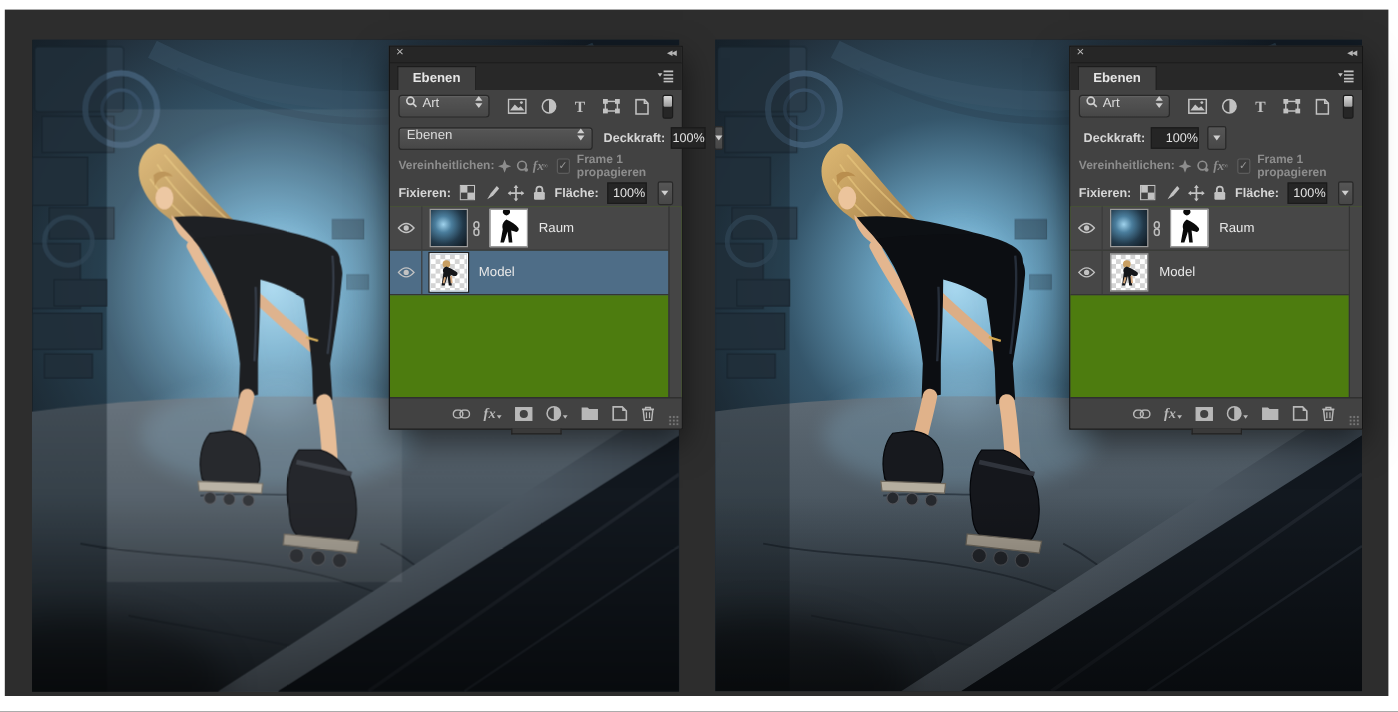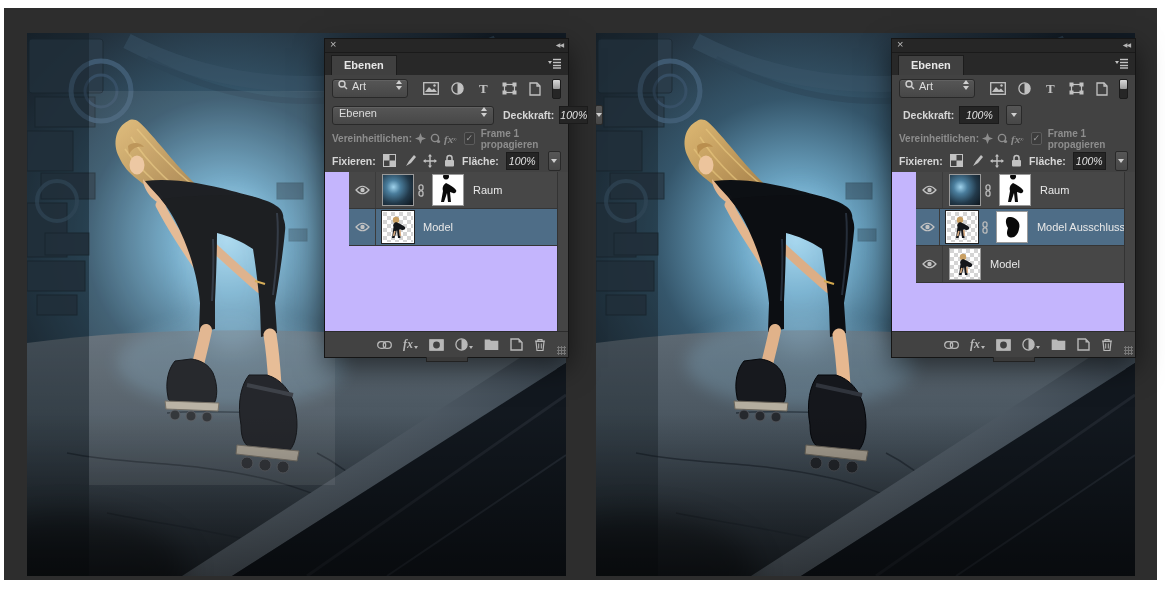--- a/index.html
+++ b/index.html
@@ -30,34 +30,34 @@
   .pill,.select{display:flex;background:linear-gradient(#565656,#474747);
         border:1px solid #292929;border-radius:3px;height:17px;box-shadow:inset 0 1px rgba(255,255,255,.07);}
   .pill{width:86px;padding:0 5px;gap:4px;}
   .select{flex:0 0 148px;padding:0 6px;}
   .updown{display:inline-flex;flex-direction:column;gap:2px;margin-left:auto;}
   .updown i{width:0;height:0;border-left:3.5px solid transparent;border-right:3.5px solid transparent;}
   .updown .up{border-bottom:4px solid #cfcfcf;}
   .updown .dn{border-top:4px solid #cfcfcf;}
   .boldlab{font-weight:700;font-size:10.5px;color:#d6d6d6;}
   .valbox{width:38px;height:16px;background:#252525;border:1px solid #1b1b1b;color:#e2e2e2;
-          text-align:center;line-height:16px;font-size:10.5px;font-style:italic;}
+          text-align:right;line-height:16px;font-size:10.5px;}
   .dropbtn{width:14px;height:18px;background:linear-gradient(#565656,#474747);border:1px solid #292929;
            border-radius:2px;display:flex;align-items:center;justify-content:center;margin-left:2px;cursor:pointer;}
   .dropbtn i{width:0;height:0;border-left:3px solid transparent;border-right:3px solid transparent;border-top:4px solid #cfcfcf;}
   .ticon{display:inline-flex;align-items:center;justify-content:center;width:20px;height:18px;cursor:pointer;}
   .sub{font-size:6px;vertical-align:sub;margin-left:-1px;}
   .checkbox{width:11px;height:11px;background:#3c3c3c;border:1px solid #5c5c5c;border-radius:2px;
             color:#9a9a9a;font-size:9px;line-height:10px;text-align:center;margin:0 3px 0 4px;}
   .ftoggle{width:9px;height:18px;background:#262626;border:1px solid #1b1b1b;border-radius:2px;margin-left:auto;
            display:flex;flex-direction:column;cursor:pointer;}
   .ftoggle i{height:9px;background:linear-gradient(#d9d9d9,#9a9a9a);border-radius:1px;}
   .iconset{display:flex;align-items:center;gap:6px;margin-left:6px;}
 
-  .list{position:relative;background:#c4b5fd;padding-left:24px;}
+  .list{position:relative;background:#4d7c0f;}
   #panel-left .list{height:159px;} #panel-right .list{height:159px;}
   .gutter{position:absolute;right:0;top:0;width:10px;height:100%;background:#454545;border-left:1px solid #333;}
   .lrow{height:36px;display:flex;align-items:center;background:#474747;border-bottom:1px solid #353535;margin-right:10px;}
   .lrow.selected{background:#4e6d87;}
   .eyecell{width:26px;display:flex;justify-content:center;align-items:center;align-self:stretch;border-right:1px solid #3b3b3b;cursor:pointer;}
   .thumb{width:30px;height:30px;border:1px solid #9a9a9a;margin-left:6px;flex:none;position:relative;}
   .thumb.seln{border:1px solid #ffffff;box-shadow:0 0 0 1px #222;}
   .thumb.scene{background:radial-gradient(circle at 35% 40%, #9fd2ec 0%, #4a7d9c 26%, #22394a 62%, #0e151c 100%);}
   .thumb.checker{background:repeating-conic-gradient(#ffffff 0% 25%, #d4d4d4 0% 50%) 0 0/8px 8px;}
   .thumb.mask{background:#ffffff;}
@@ -599,43 +599,20 @@
             <rect x="2" y="0.8" width="4" height="5.4" rx="2" fill="none" stroke="#bdbdbd" stroke-width="1.3"></rect>
             <rect x="2" y="6.8" width="4" height="5.4" rx="2" fill="none" stroke="#bdbdbd" stroke-width="1.3"></rect>
           </svg>
         <span class="thumb mask">
             <svg viewBox="0 0 30 30">
               <use href="#maskfigure"></use>
             </svg>
           </span>
         <span class="lname">Raum</span>
       </div>
-      <div class="lrow selected">
-        <span class="eyecell">
-            <svg width="15" height="10">
-              <path d="M1,5 Q7.5,-2.5 14,5 Q7.5,12.5 1,5 Z" fill="none" stroke="#c2c2c2" stroke-width="1.2"></path>
-              <circle cx="7.5" cy="5" r="2.2" fill="#c2c2c2"></circle>
-            </svg>
-          </span>
-        <span class="thumb checker seln">
-            <svg viewBox="0 0 30 30">
-              <use href="#minimodel"></use>
-            </svg>
-          </span>
-        <svg class="chain" width="8" height="13">
-            <rect x="2" y="0.8" width="4" height="5.4" rx="2" fill="none" stroke="#bdbdbd" stroke-width="1.3"></rect>
-            <rect x="2" y="6.8" width="4" height="5.4" rx="2" fill="none" stroke="#bdbdbd" stroke-width="1.3"></rect>
-          </svg>
-        <span class="thumb mask">
-            <svg viewBox="0 0 30 30">
-              <use href="#maskblob"></use>
-            </svg>
-          </span>
-        <span class="lname">Model Ausschluss</span>
-      </div>
       <div class="lrow">
         <span class="eyecell">
             <svg width="15" height="10">
               <path d="M1,5 Q7.5,-2.5 14,5 Q7.5,12.5 1,5 Z" fill="none" stroke="#c2c2c2" stroke-width="1.2"></path>
               <circle cx="7.5" cy="5" r="2.2" fill="#c2c2c2"></circle>
             </svg>
           </span>
         <span class="thumb checker">
             <svg viewBox="0 0 30 30">
               <use href="#minimodel"></use>

